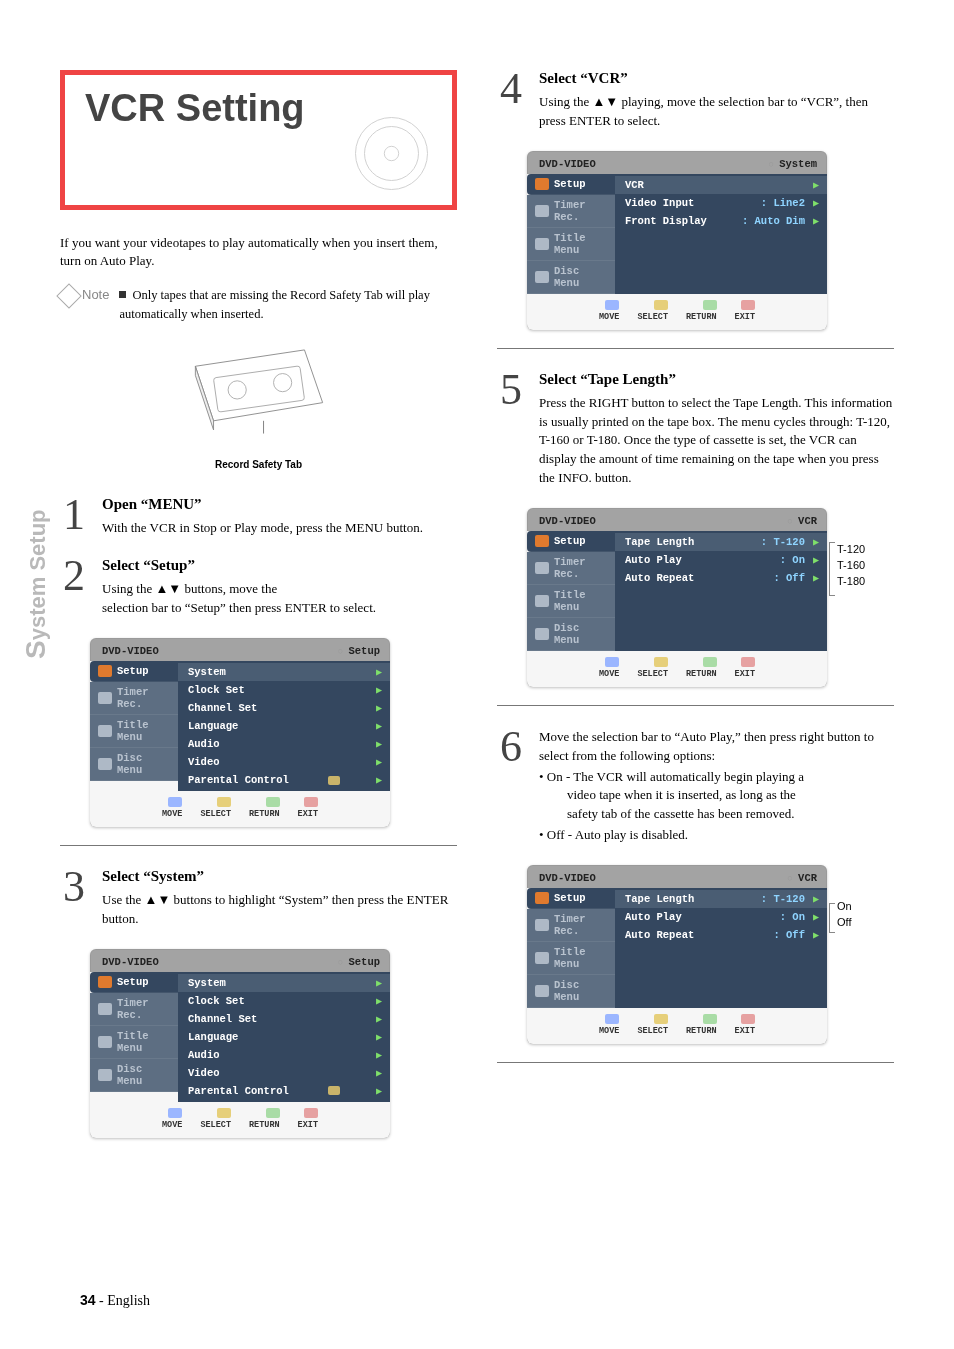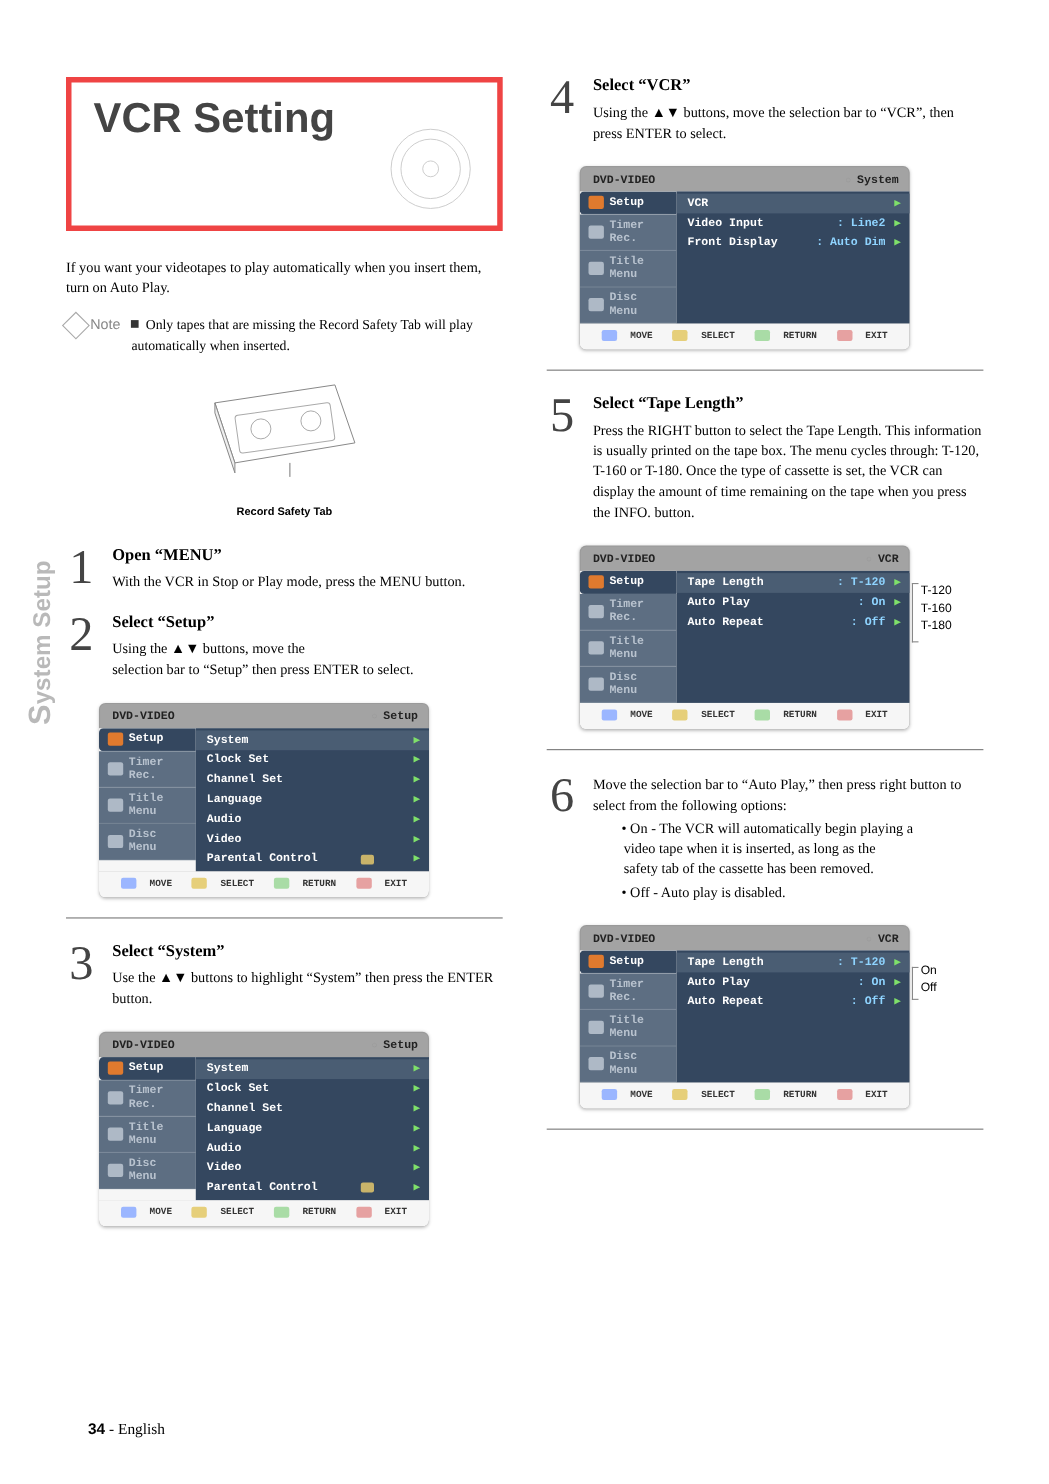--- a/index.html
+++ b/index.html
@@ -54,21 +54,21 @@
   .step { display: flex; align-items: flex-start; gap: 14px; margin-bottom: 20px; }
   .step-num {
     font-family: 'Times New Roman', serif;
     font-size: 44px; font-weight: normal; color: #444;
     line-height: 0.85; min-width: 28px; text-align: center;
   }
   .step-body { flex: 1; }
   .step-title { font-size: 15px; font-weight: bold; margin-bottom: 6px; }
   .step-text { font-size: 13px; line-height: 1.45; }
   .step-text ul { list-style: none; padding-left: 0; }
-  .step-text li.bullet { text-indent: -10px; padding-left: 10px; margin-top: 2px; margin-left: 26px;}
+  .step-text li.bullet { text-indent: -10px; padding-left: 10px; margin-top: 2px;}
   .step-text li.sub { padding-left: 28px; }
   .osd-wrap { margin: 14px 0 8px 30px; position: relative; }
   .osd {
     width: 300px;
     background: #a3a3a3;
     border-radius: 6px;
     font-family: Liberation Mono, monospace;
     font-size: 10.5px;
     box-shadow: 0 1px 3px rgba(0,0,0,.25), inset 0 0 0 1px rgba(0,0,0,.05);
     overflow: hidden;
@@ -98,21 +98,21 @@
   .pane-row.hl { background:#4a5d73; }
   .pane-label { font-weight: bold; }
   .pane-val { color:#8fd4ff; font-weight:bold; margin-left:auto; margin-right:8px;}
   .pane-arrow { color:#7fe06a; font-size:10px;}
   .pane-lock { display:inline-block; width:12px; height:9px; background:#c9b46a; border-radius:2px; margin-left:4px;}
   .osd-ftr {
     display:flex; gap:18px; justify-content:center;
     padding: 6px 8px 8px 8px; font-size:8.5px; font-weight:bold; color:#333;
     background:#f6f6f6;
   }
-  .ftr-item { display:flex; align-items:flex-end; gap:12px;}
+  .ftr-item { display:flex; align-items:flex-end; gap:2px;flex-direction:column;}
   .ftr-ic { width:14px; height:10px; background:#ccc; border-radius:2px;}
   .ftr-ic.move { background:#9bb6ff;}
   .ftr-ic.sel { background:#e6cf7a;}
   .ftr-ic.ret { background:#a9dca6;}
   .ftr-ic.exit { background:#e6a1a1;}
   hr.sep { border: none; border-top: 1px solid #777; margin: 18px 0 22px 0; }
   .side-tab {
     position: absolute; left: 20px; top: 50%;
     transform: translateY(-50%) rotate(-90deg);
     transform-origin: left top;
@@ -362,21 +362,21 @@
       </div>
 
   </div>
 
   <div class="col">
 
     <div class="step">
       <div class="step-num">4</div>
       <div class="step-body">
         <div class="step-title">Select “VCR”</div>
-        <div class="step-text">Using the ▲▼ buttons, move the selection bar to “VCR”, then press ENTER to select.</div>
+        <div class="step-text">Using the ▲▼ playing, move the selection bar to “VCR”, then press ENTER to select.</div>
       </div>
     </div>
 
     <div class="osd-wrap">
         <div class="osd">
       <div class="osd-hdr">
             <span>DVD-VIDEO</span>
             <span class="crumb">System</span>
           </div>
       <div class="osd-main">

